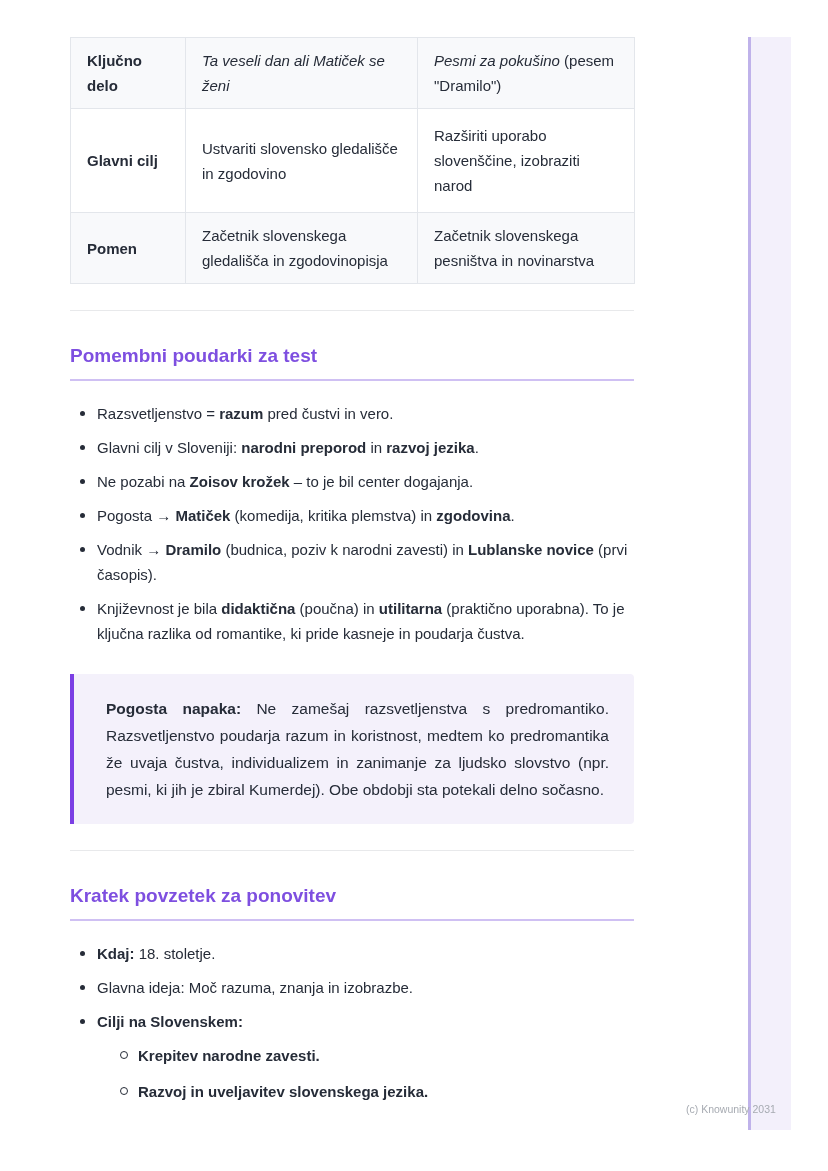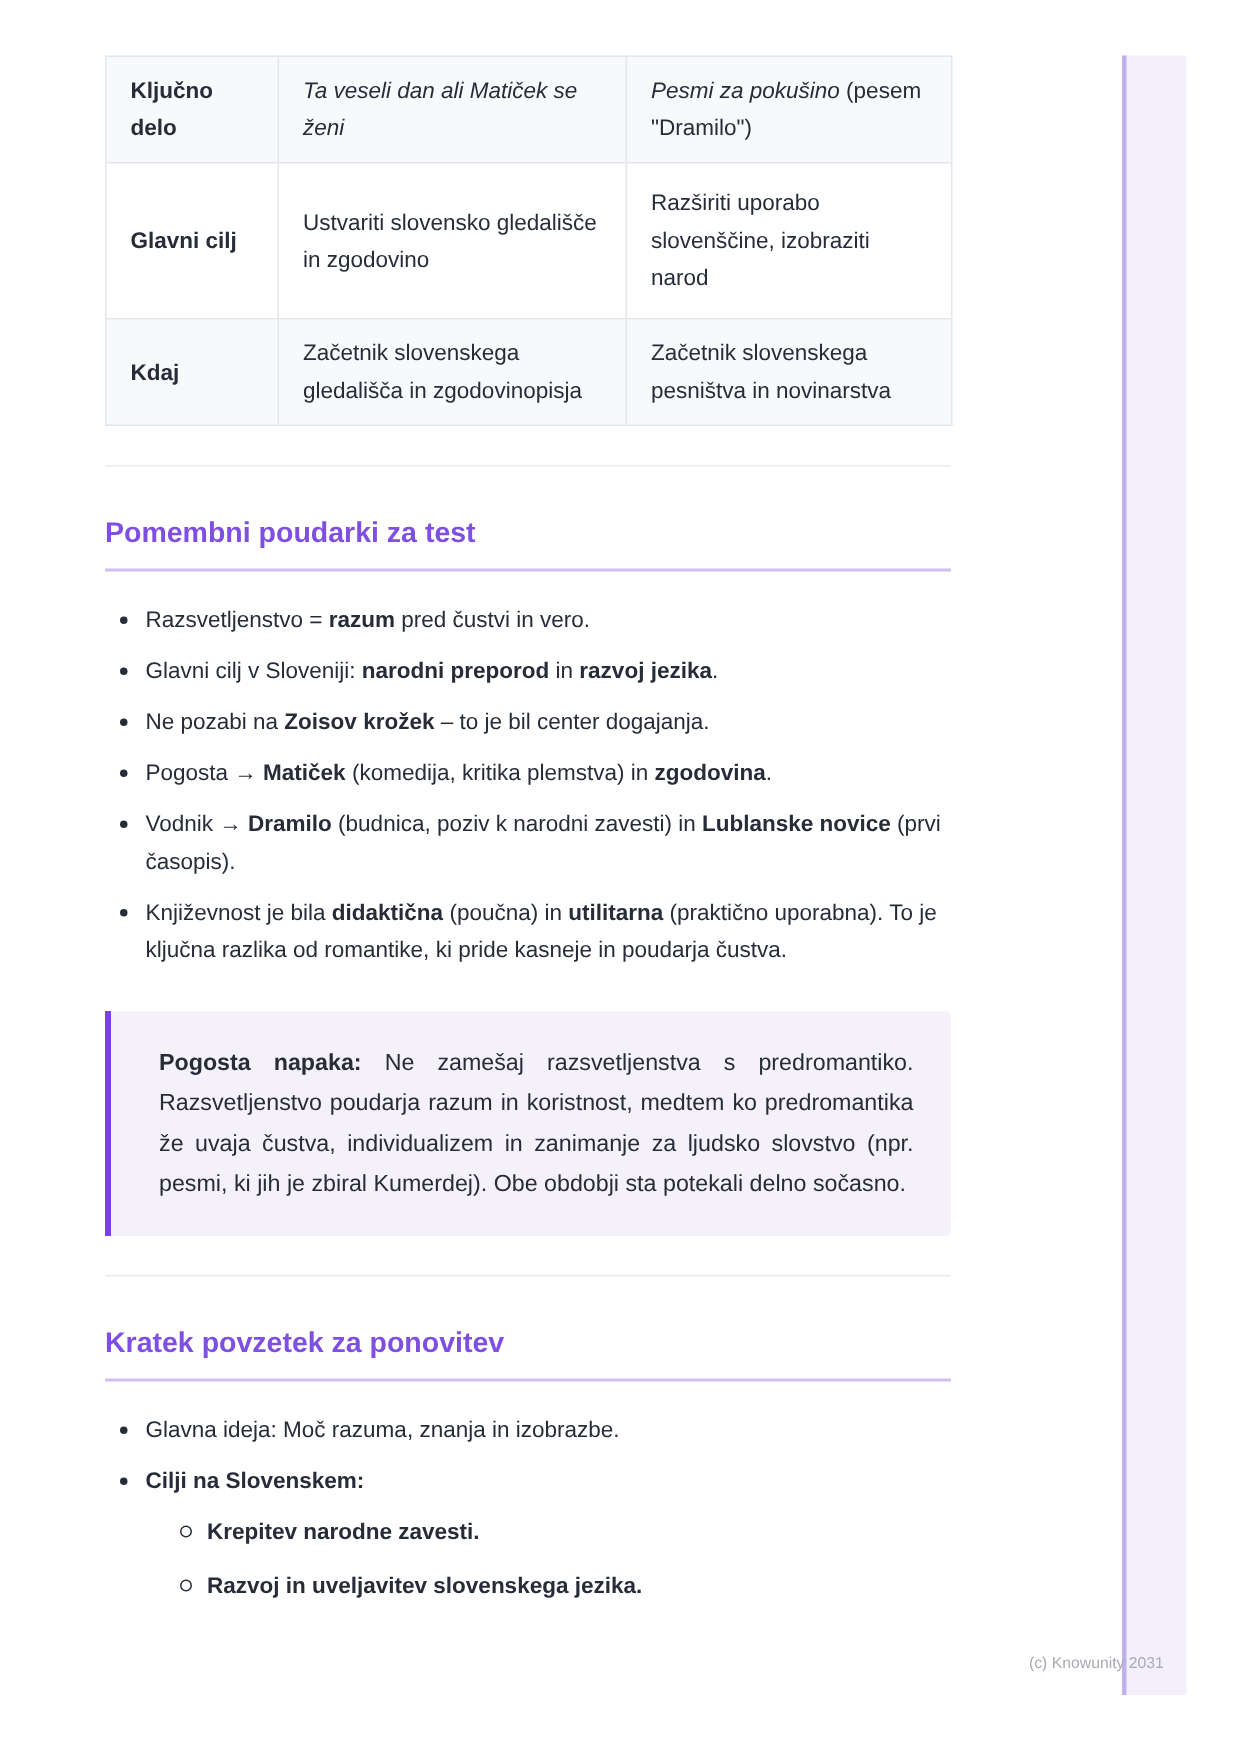--- a/index.html
+++ b/index.html
@@ -98,21 +98,21 @@
           <th>Ključno delo</th>
           <td><span style="font-style: italic;">Ta veseli dan ali Matiček se ženi</span></td>
           <td><span style="font-style: italic;">Pesmi za pokušino</span><span> (pesem "Dramilo")</span></td>
         </tr>
         <tr class="r2">
           <th>Glavni cilj</th>
           <td><span>Ustvariti slovensko gledališče in zgodovino</span></td>
           <td><span>Razširiti uporabo slovenščine, izobraziti narod</span></td>
         </tr>
         <tr class="alt">
-          <th>Kdaj</th>
+          <th>Pomen</th>
           <td><span>Začetnik slovenskega gledališča in zgodovinopisja</span></td>
           <td><span>Začetnik slovenskega pesništva in novinarstva</span></td>
         </tr>
       </tbody>
     </table>
 
     <hr class="rule">
 
     <h2 class="heading">Pomembni poudarki za test</h2>
 
@@ -125,20 +125,21 @@
       <li><span>Književnost je bila </span><span style="font-weight: 700;">didaktična</span><span> (poučna) in </span><span style="font-weight: 700;">utilitarna</span><span> (praktično uporabna). To je ključna razlika od romantike, ki pride kasneje in poudarja čustva.</span></li>
     </ul>
 
     <div class="callout"><span style="font-weight: 700;">Pogosta napaka:</span><span> Ne zamešaj razsvetljenstva s predromantiko. Razsvetljenstvo poudarja razum in koristnost, medtem ko predromantika že uvaja čustva, individualizem in zanimanje za ljudsko slovstvo (npr. pesmi, ki jih je zbiral Kumerdej). Obe obdobji sta potekali delno sočasno.</span></div>
 
     <hr class="rule">
 
     <h2 class="heading">Kratek povzetek za ponovitev</h2>
 
     <ul class="bullets">
+      <li><span style="font-weight: 700;">Kdaj:</span><span> 18. stoletje.</span></li>
       <li><span style="font-weight: 400;">Glavna ideja:</span><span> Moč razuma, znanja in izobrazbe.</span></li>
       <li>
         <span><span style="font-weight: 700;">Cilji na Slovenskem:</span></span>
         <ul class="sub">
           <li><span>Krepitev narodne zavesti.</span></li>
           <li><span>Razvoj in uveljavitev slovenskega jezika.</span></li>
         </ul>
       </li>
     </ul>
 

